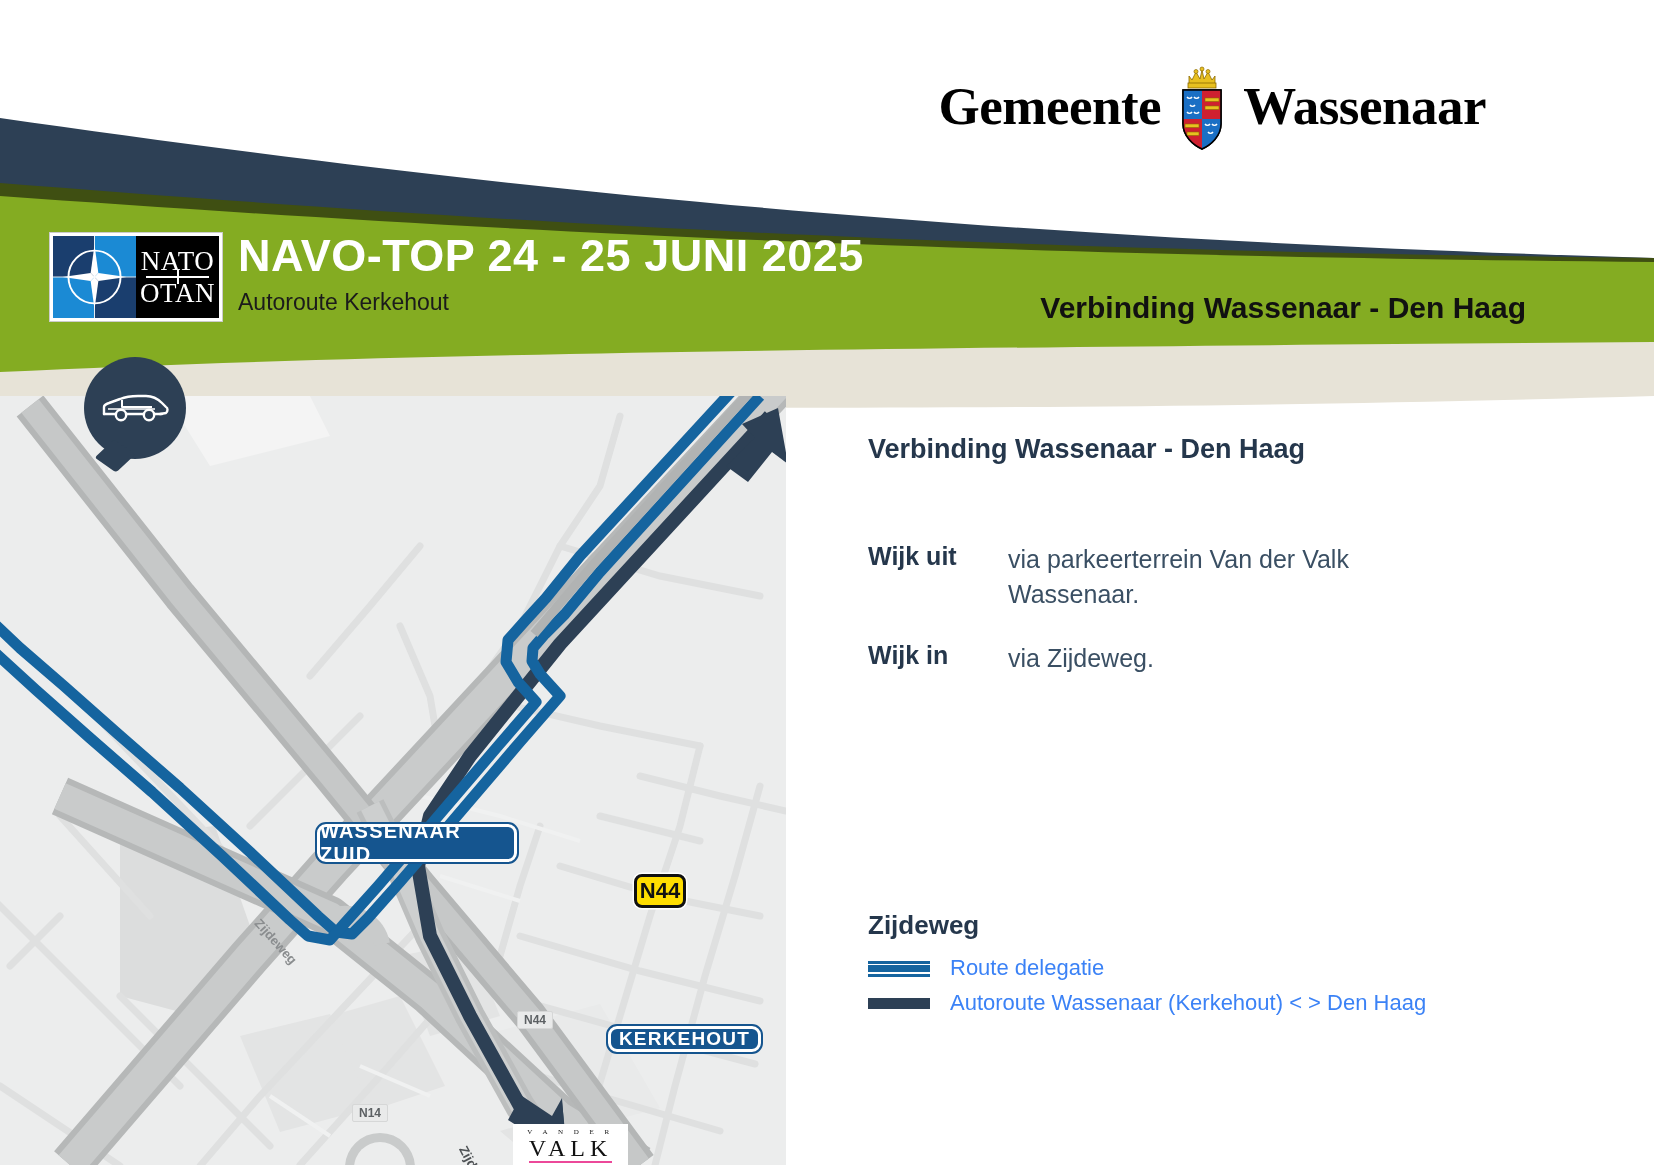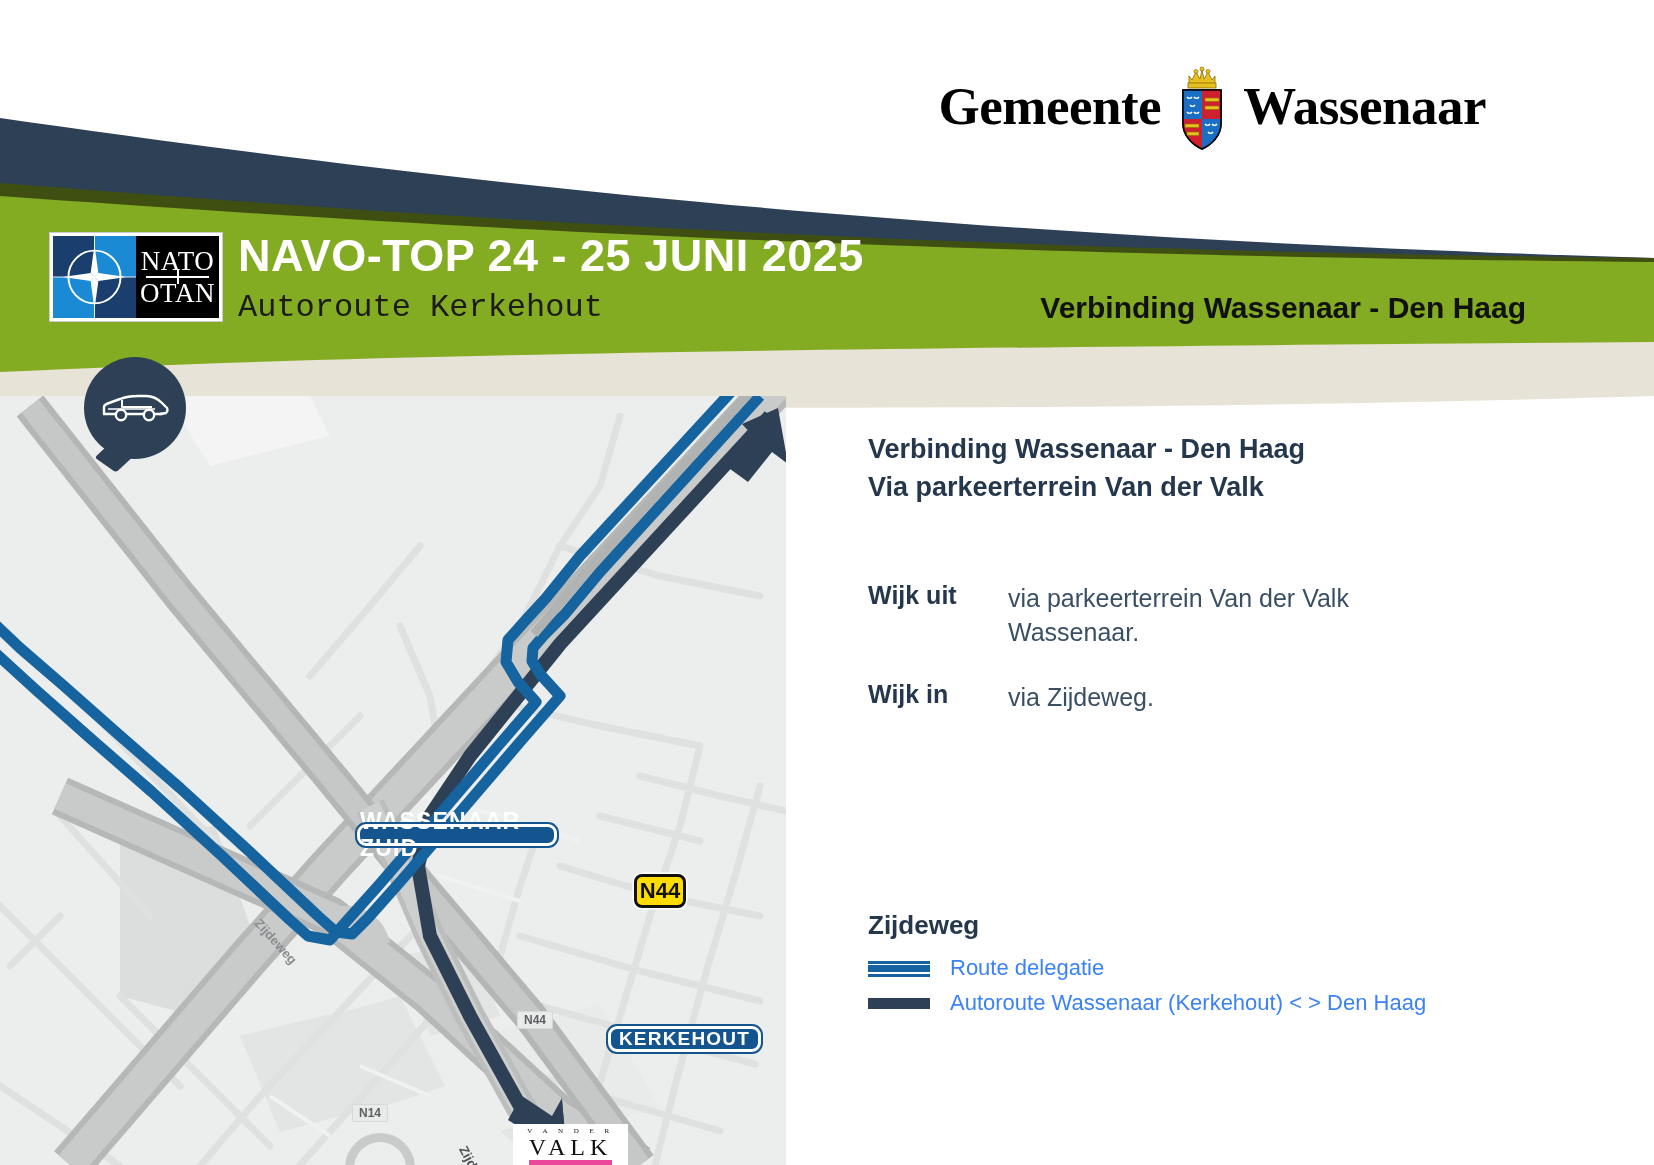--- a/index.html
+++ b/index.html
@@ -39,38 +39,38 @@
   }
   .nato-div { width: 76%; height: 2px; background: #fff; margin: 1px 0; position: relative; }
   .nato-div::after { content: ""; position: absolute; left: 50%; top: -6px; width: 2px; height: 14px; background: #fff; }
 
   .banner-title {
     position: absolute; left: 238px; top: 27px;
     font-size: 45px; font-weight: bold; color: #ffffff; letter-spacing: 0.5px; line-height: 1.05; text-align: center;
   }
   .banner-sub {
     position: absolute; left: 238px; top: 85px;
-    font-size: 32px; font-weight: normal; color: #1b1b1b; line-height: 1.1; font-family: Liberation Mono, monospace;
+    font-size: 23px; font-weight: normal; color: #1b1b1b; line-height: 1.1;
   }
   .banner-right {
     position: absolute; right: 128px; top: 86px;
     font-size: 30px; font-weight: bold; color: #111; line-height: 1.1;
   }
 
   
   .map-wrap { position: absolute; left: 0; top: 396px; width: 786px; height: 769px; overflow: hidden; z-index: 3; background: #eceded; }
   .map-svg { position: absolute; left: 0; top: 0; width: 786px; height: 769px; }
 
   .map-badge {
     position: absolute; background: #15558f; color: #fff; border: 3px solid #fff;
     outline: 2px solid #15558f;
     border-radius: 9px; font-weight: bold; letter-spacing: 1.2px;
     display: flex; align-items: center; justify-content: center; z-index: 18;
   }
-  #badge-wassenaar-zuid { left: 317px; top: 428px; width: 200px; height: 22px; font-size: 23px; margin-left: 40px; }
+  #badge-wassenaar-zuid { left: 317px; top: 428px; width: 200px; height: 38px; font-size: 20px; }
   #badge-kerkehout { left: 608px; top: 630px; width: 153px; height: 26px; font-size: 19px; }
 
   .road-shield {
     position: absolute; background: #ffdd00; border: 3px solid #111; border-radius: 8px;
     color: #111; font-weight: bold; font-size: 22px; display: flex; align-items: center;
     justify-content: center; z-index: 18; box-shadow: 0 0 0 1.5px #fff;
   }
   #shield-n44-top { left: 634px; top: 478px; width: 52px; height: 34px; }
 
   .car-badge {
@@ -83,21 +83,21 @@
     background: #2d4055; transform: rotate(35deg) skewX(-12deg); z-index: -1; border-radius: 3px;
   }
 
   .valk-logo {
     position: absolute; left: 513px; top: 728px; width: 115px; height: 50px;
     background: #fff; z-index: 17; padding: 4px 6px 3px 6px;
     display: flex; flex-direction: column; align-items: center; justify-content: center;
   }
   .valk-top { font-size: 7px; letter-spacing: 4.5px; color: #111; font-family: "Liberation Serif", serif; }
   .valk-main { font-size: 24px; letter-spacing: 5px; color: #111; font-family: "Liberation Serif", serif; line-height: 1;
-               border-bottom: 5px solid #ec4899; padding-bottom: 1px; }
+               border-bottom: 2px solid #ec4899; padding-bottom: 1px; }
   .valk-bot { font-size: 6px; letter-spacing: 1.3px; color: #111; font-weight: bold; margin-top: 2px; }
 
   .street-label {
     position: absolute; color: #8a8d8f; font-size: 13px; font-weight: bold; z-index: 15;
     white-space: nowrap; font-family: "Liberation Sans", sans-serif;
   }
   .street-label.dark { color: #4f5356; }
   .small-shield {
     position: absolute; background: #e9eaea; color: #5c6063; font-size: 12px; font-weight: bold;
     padding: 1px 6px; border-radius: 2px; z-index: 15; border: 1px solid #d6d7d7;
@@ -377,21 +377,20 @@
       <path d="M22,10 L22,17 L52,17" fill="none" stroke="#ffffff" stroke-width="2" stroke-linejoin="round"></path>
       <circle cx="21" cy="25" r="5.2" fill="none" stroke="#ffffff" stroke-width="2.4"></circle>
       <circle cx="49" cy="25" r="5.2" fill="none" stroke="#ffffff" stroke-width="2.4"></circle>
       <path d="M8,19 L55,19" fill="none" stroke="#ffffff" stroke-width="1.6"></path>
     </svg>
   </div>
 
   <div class="panel">
     <div class="panel-title">
       <div>Verbinding Wassenaar - Den Haag</div>
-      <div>Via parkeerterrein Van der Valk</div>
     </div>
     <div class="wijk-block">
       <div class="wijk-row">
         <div class="wijk-label">Wijk uit</div>
         <div class="wijk-text" style="max-width:430px;">via parkeerterrein Van der Valk Wassenaar.</div>
       </div>
       <div class="wijk-row">
         <div class="wijk-label">Wijk in</div>
         <div class="wijk-text">via Zijdeweg.</div>
       </div>

